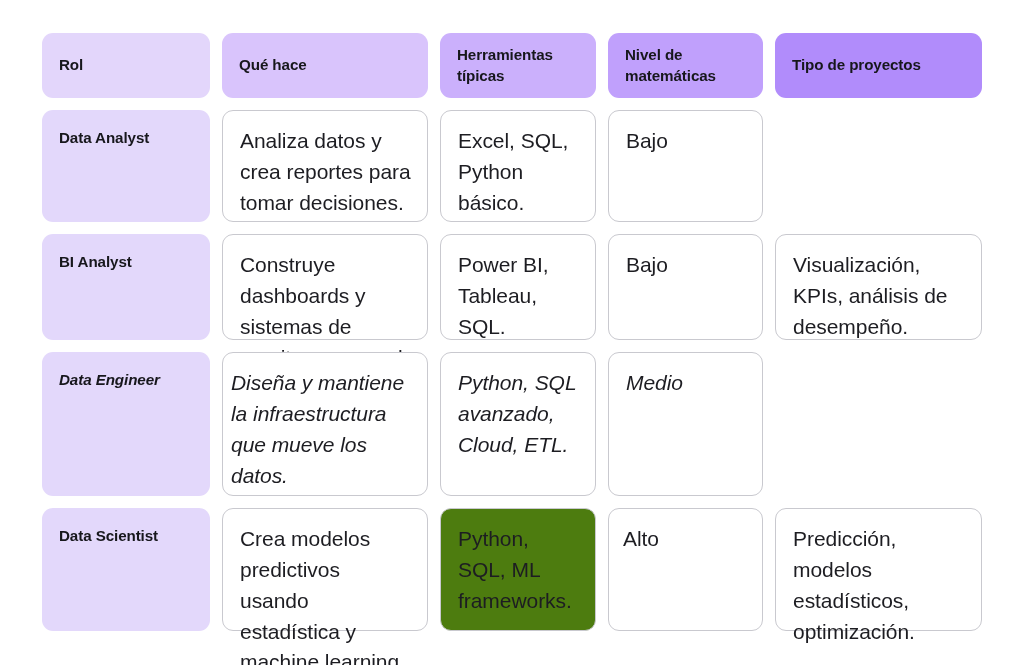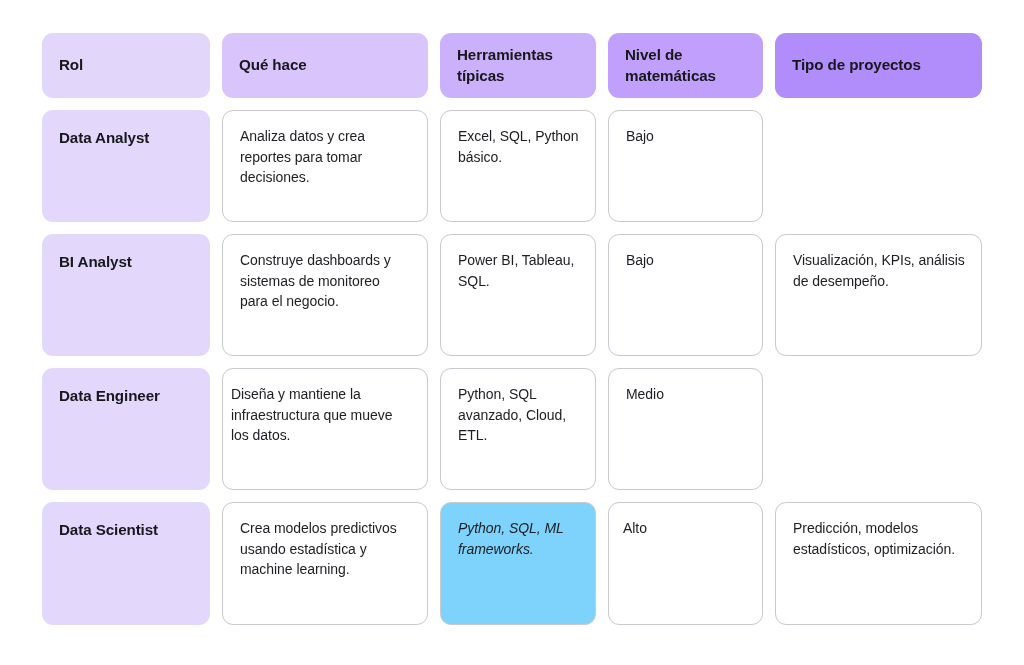--- a/index.html
+++ b/index.html
@@ -33,21 +33,21 @@
   .c0 { width: 168px; flex: 0 0 168px; }
   .c1 { width: 206px; flex: 0 0 206px; }
   .c2 { width: 156px; flex: 0 0 156px; }
   .c3 { width: 155px; flex: 0 0 155px; }
   .c4 { width: 207px; flex: 0 0 207px; }
 
   .cell {
     box-sizing: border-box;
     border-radius: 11px;
     padding: 15px 16px 14px 17px;
-    font-size: 14px;
+    font-size: 21px;
     line-height: 1.47;
     color: #1d1d22;
     letter-spacing: -0.05px;
   }
 
   
   .header-row .cell {
     height: 65px;
     display: flex;
     align-items: center;
@@ -67,22 +67,22 @@
     letter-spacing: -0.1px;
     color: #17171c;
     padding-top: 17px;
   }
   .data-cell {
     background: #ffffff;
     border: 1px solid #c9c9cf;
   }
 
   .r1 .cell { height: 112px; }
-  .r2 .cell { height: 122px; }
-  .r3 .cell { height: 122px; }
+  .r2 .cell { height: 106px; }
+  .r3 .cell { height: 144px; font-style: italic; }
   .r4 .cell { height: 123px; }
 </style>
 </head>
 <body style="background: rgb(255, 255, 255);">
 
 <div id="table-wrap">
 
   <div class="row header-row">
     <div class="cell c0" style="background: rgb(227, 214, 251);">
       <span>Rol</span>
@@ -119,18 +119,18 @@
   <div class="row r3">
     <div class="cell c0 label-cell" style="background: rgb(227, 216, 251);">Data Engineer</div>
     <div class="cell c1 data-cell" style="background: rgb(255, 255, 255); border-color: rgb(201, 201, 207); padding-left: 8px;">Diseña y mantiene la infraestructura que mueve los datos.</div>
     <div class="cell c2 data-cell" style="background: rgb(255, 255, 255); border-color: rgb(201, 201, 207);">Python, SQL avanzado, Cloud, ETL.</div>
     <div class="cell c3 data-cell" style="background: rgb(255, 255, 255); border-color: rgb(201, 201, 207);">Medio</div>
   </div>
 
   <div class="row r4">
     <div class="cell c0 label-cell" style="background: rgb(227, 216, 251);">Data Scientist</div>
     <div class="cell c1 data-cell" style="background: rgb(255, 255, 255); border-color: rgb(201, 201, 207);">Crea modelos predictivos usando estadística y machine learning.</div>
-    <div class="cell c2 data-cell" style="background: #7dd3fc; border-color: rgb(201, 201, 207); font-style: italic;">Python, SQL, ML frameworks.</div>
+    <div class="cell c2 data-cell" style="background: #4d7c0f; border-color: rgb(201, 201, 207);">Python, SQL, ML frameworks.</div>
     <div class="cell c3 data-cell" style="background: rgb(255, 255, 255); border-color: rgb(201, 201, 207); padding-left: 14px;">Alto</div>
     <div class="cell c4 data-cell" style="background: rgb(255, 255, 255); border-color: rgb(201, 201, 207);">Predicción, modelos estadísticos, optimización.</div>
   </div>
 
 </div>
 
 </body></html>

